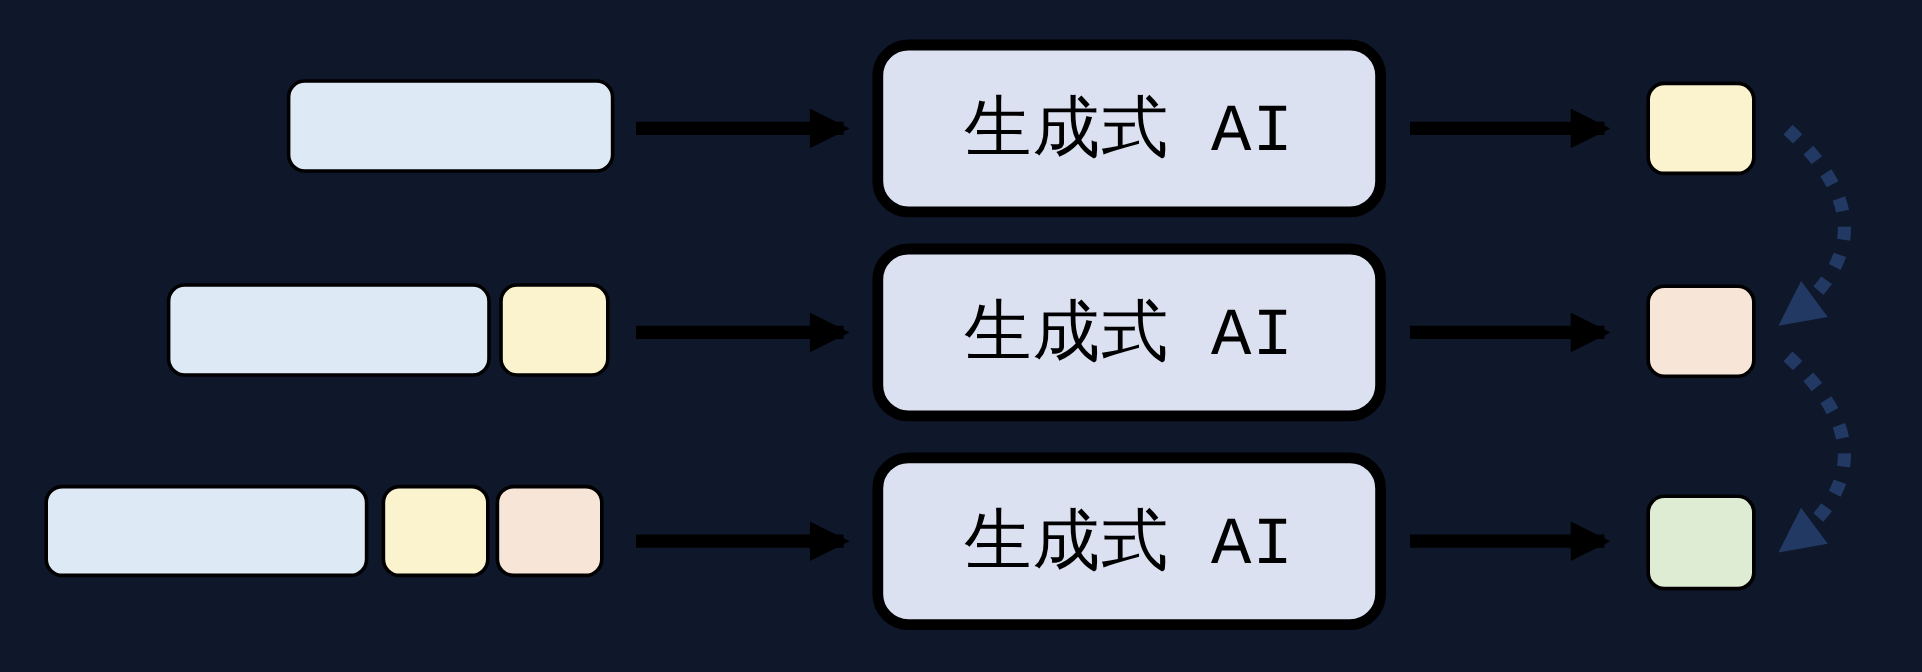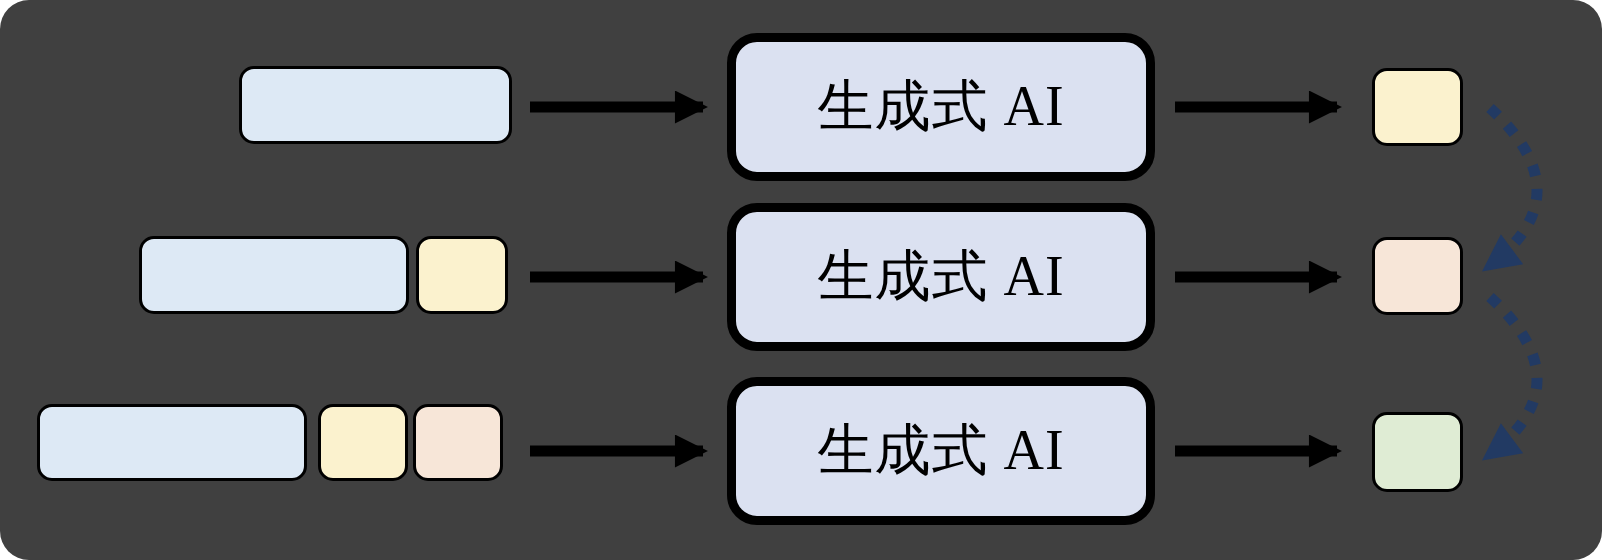--- a/index.html
+++ b/index.html
@@ -1,23 +1,22 @@
 <!DOCTYPE html>
 <html><head>
 <meta charset="utf-8">
 <style>
   html, body { margin: 0; padding: 0; background: #ffffff; }
   .canvas {
     position: relative;
     width: 1602px;
     height: 560px;
-    background: #404040;
+    background: #0f172a;
     overflow: hidden;
-    font-family: Liberation Serif, serif;
-    border-radius: 29px;
+    font-family: Liberation Mono, monospace;
   }
   svg.arrow-layer {
     position: absolute;
     left: 0; top: 0;
     width: 1602px; height: 560px;
   }
   .block {
     position: absolute;
     box-sizing: border-box;
     border: 3px solid #000000;

